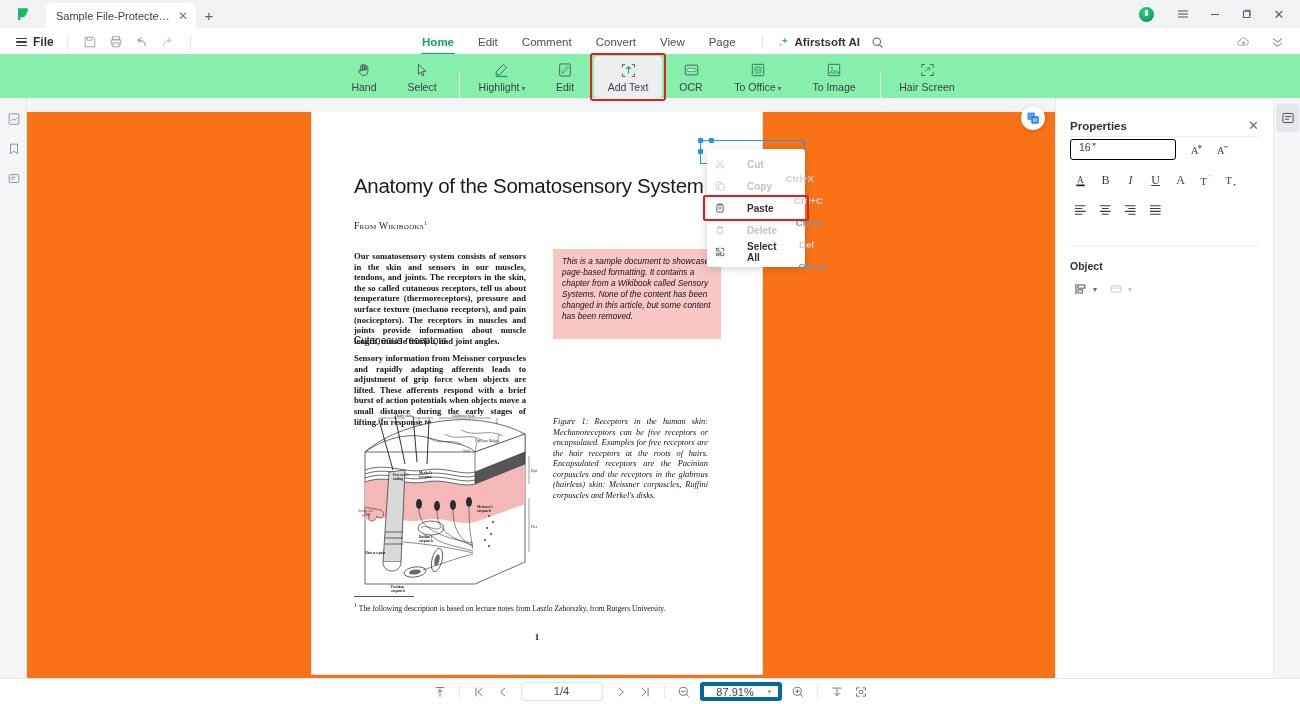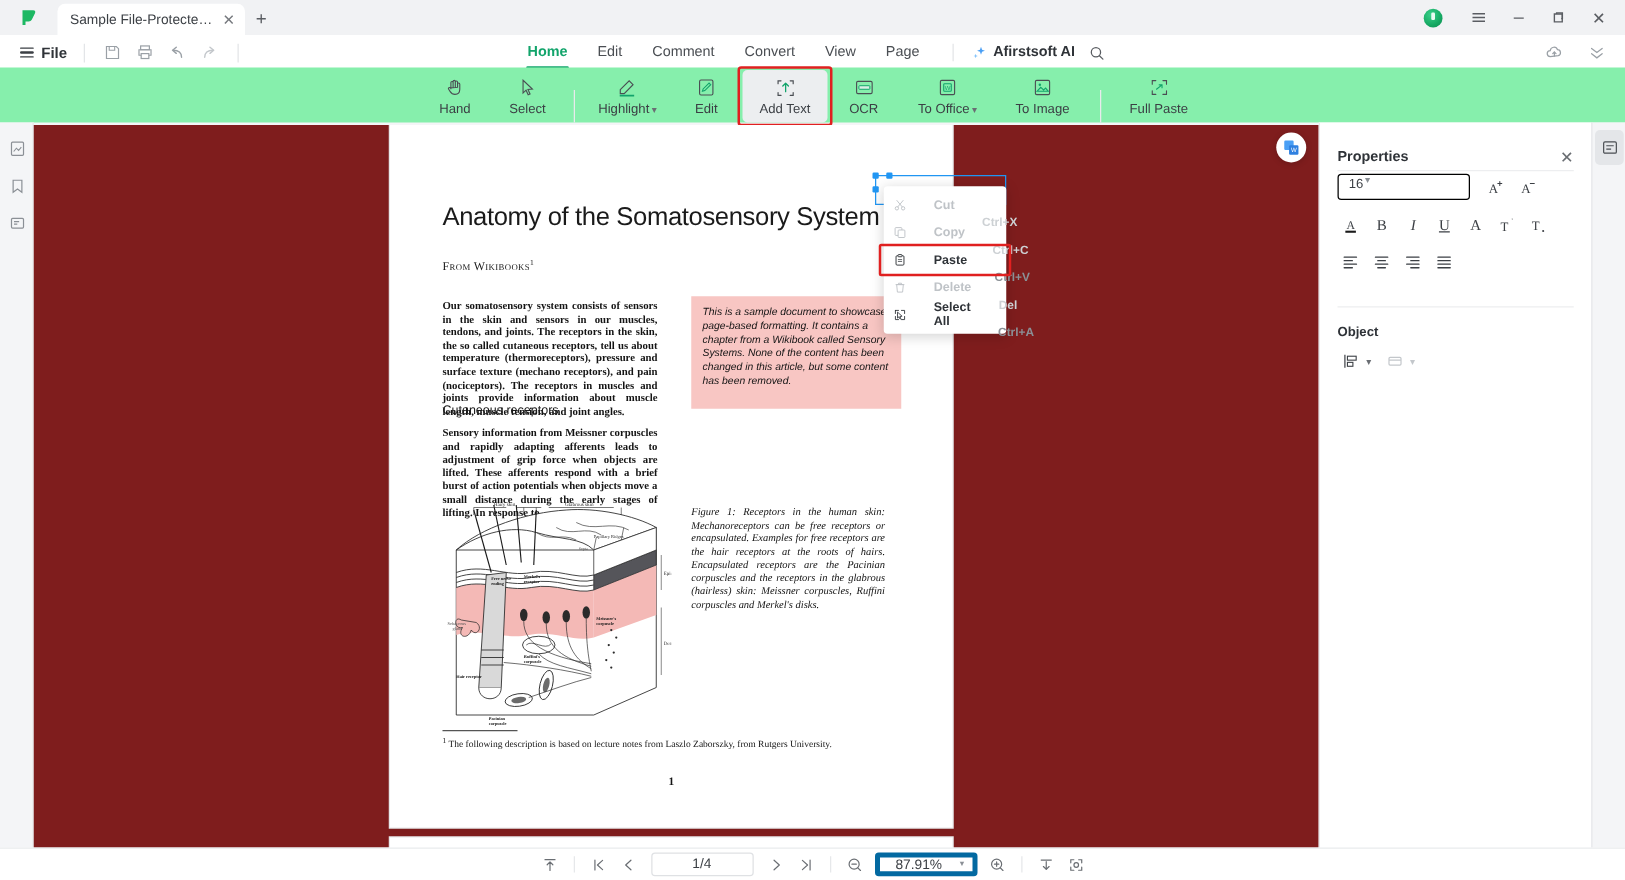--- a/index.html
+++ b/index.html
@@ -94,22 +94,22 @@
 
   
   .leftrail {
     position: absolute; top: 98px; left: 0; width: 27px; height: 606px;
     background: #f4f5f7; border-right: 1px solid #e6e8ea; padding-top: 6px;
   }
   .rail-ico { width: 27px; height: 30px; display:flex; align-items:center; justify-content:center;
     color:#8b9096; cursor:pointer; }
 
   .canvas {
-    position: absolute; top: 100px; left: 27px; width: 1028px; height: 580px;
-    background: #7f1d1d; overflow: hidden;
+    position: absolute; top: 112px; left: 27px; width: 1028px; height: 580px;
+    background: #f97316; overflow: hidden;
   }
   .page {
     position: absolute; left: 285px; top: 0px; width: 450px; height: 562px;
     background: #ffffff; box-shadow: 0 0 0 1px #e6e7e9, 0 1px 5px rgba(0,0,0,0.06);
   }
   .page2 {
     position: absolute; left: 285px; top: 570px; width: 450px; height: 40px;
     background: #ffffff; box-shadow: 0 0 0 1px #e6e7e9, 0 1px 5px rgba(0,0,0,0.06);
   }
   .statusbar {
@@ -460,21 +460,21 @@
         <svg width="17" height="16" viewBox="0 0 18 18">
             <g fill="none" stroke="#4a4e53" stroke-width="1" stroke-linecap="round">
               <path d="M2.6 6 V2.8 h3.2"></path>
               <path d="M15.4 6 V2.8 h-3.2"></path>
               <path d="M2.6 12 V15.2 h3.2"></path>
               <path d="M15.4 12 V15.2 h-3.2"></path>
             </g>
             <path d="M6.4 10.6 L11.4 6.6 M11.4 6.6 h-2.6 M11.4 6.6 v2.6" fill="none" stroke="#12a46b" stroke-width="1" stroke-linecap="round"></path>
           </svg>
       </div>
-      <div class="tool-label">Full Paste</div>
+      <div class="tool-label">Hair Screen</div>
     </div>
   </div>
 
   <div class="leftrail">
     <div class="rail-ico">
       <svg width="14" height="14" viewBox="0 0 16 16">
           <rect x="2.5" y="2" width="11" height="12" rx="1" fill="none" stroke="#8b9096" stroke-width="1.1"></rect>
           <path d="M4.5 10.5 L7 7.5 L9 9.5 L11.5 6.5" fill="none" stroke="#8b9096" stroke-width="1"></path>
         </svg>
     </div>

